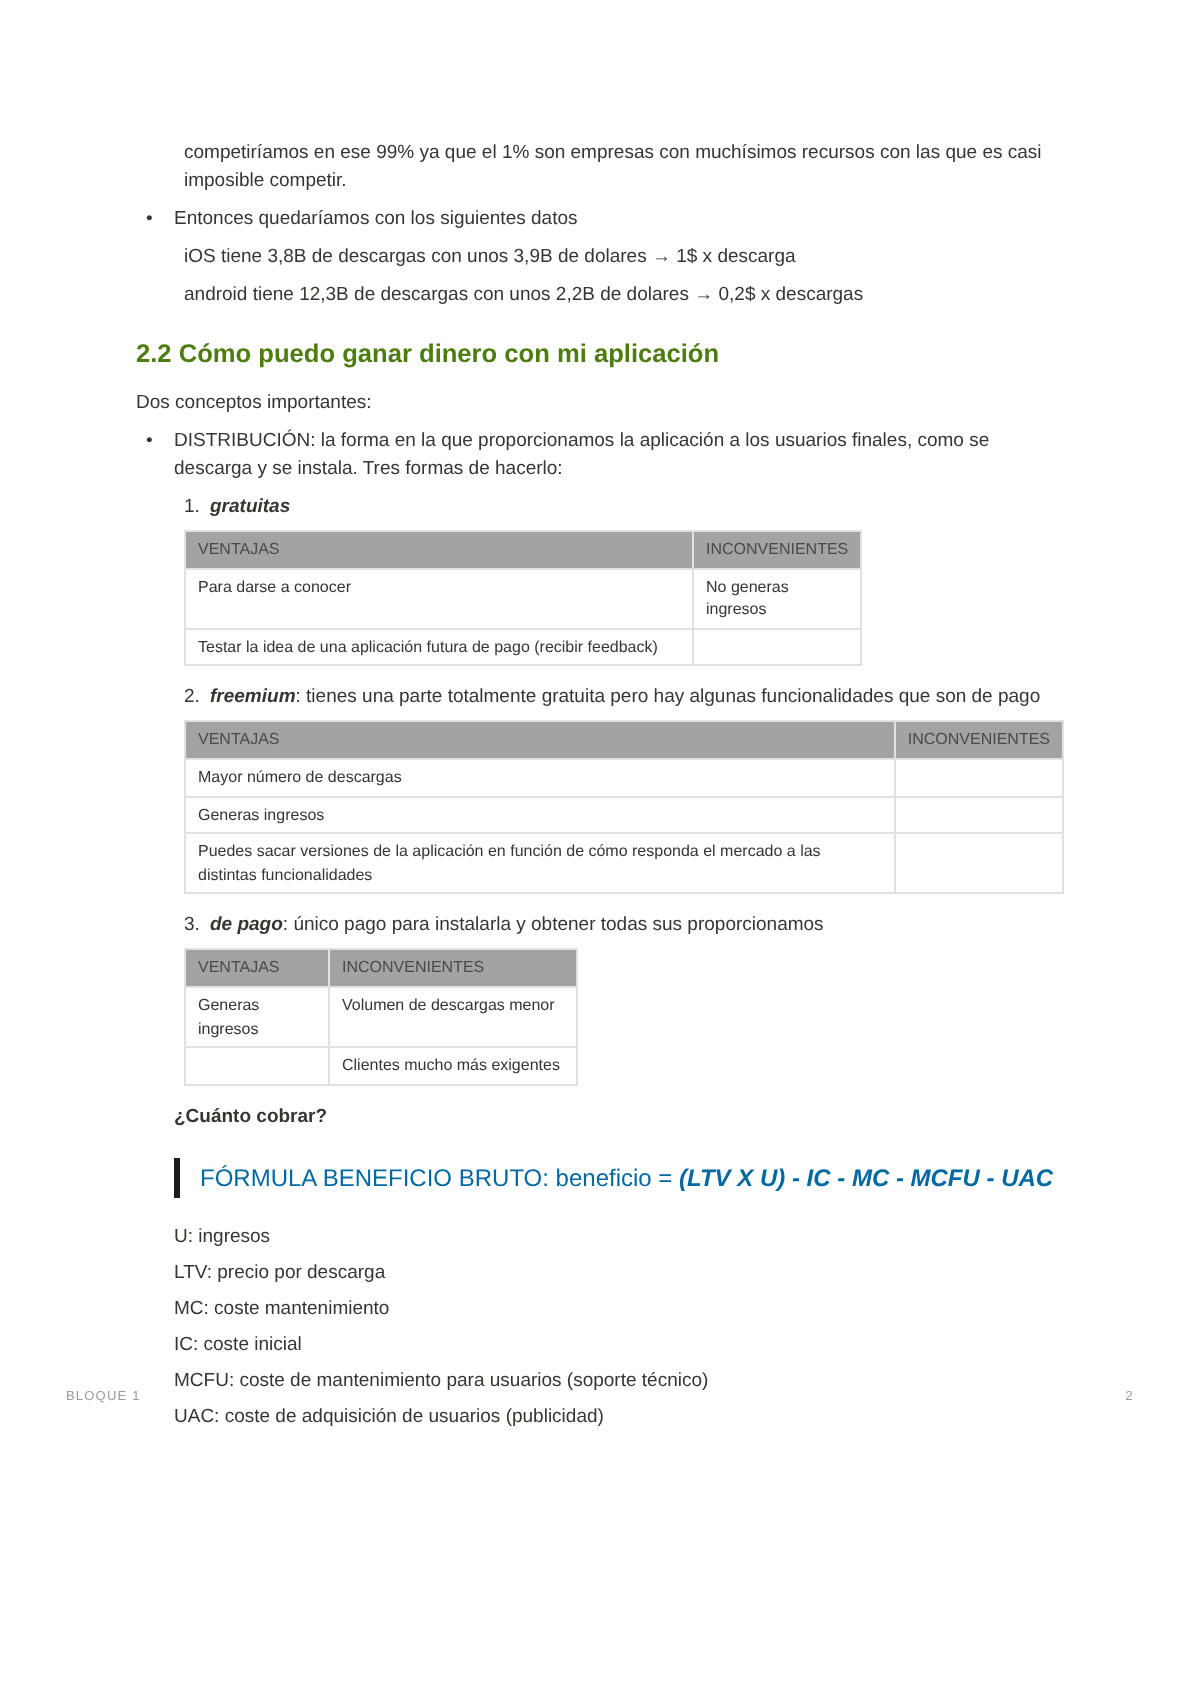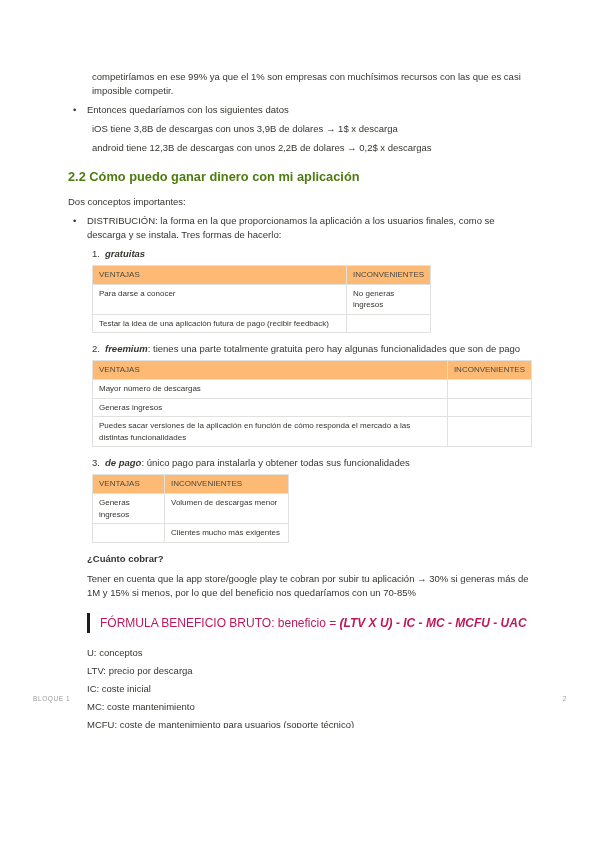--- a/index.html
+++ b/index.html
@@ -49,35 +49,35 @@
     line-height: 1.45;
     color: #37352f;
   }
   th, td {
     border: 1px solid #e1e1df;
     padding: 3px 6px;
     text-align: left;
     vertical-align: top;
     font-weight: normal;
   }
-  th { background: #fdba74; color: #4a4a45; }
+  th { background: #a3a3a3; color: #4a4a45; }
   .t1 .c1 { width: 254px; } .t1 .c2 { width: 82px; }
   .t2 .c1 { width: 361px; } .t2 .c2 { width: 75px; }
   .t3 .c1 { width: 72px; }  .t3 .c2 { width: 124px; }
 
   .subhead { font-weight: bold; margin: 8px 0 6px 0; }
 
   .quote {
     display: flex;
     align-items: center;
     margin: 13px 0 13px 19px;
     border-left: 3px solid #1d1c1a;
     padding: 2px 0 2px 10px;
     font-size: 12px;
-    color: #be185d;
+    color: #0369a1;
     line-height: 1.35;
   }
   .defs p { margin: 0 0 4.5px 0; line-height: 1.42; }
   .defs { margin-top: 10px; }
 
   .footer {
     position: absolute;
     left: 33px;
     right: 33px;
     bottom: 26px;
@@ -156,21 +156,21 @@
       </tr>
       <tr>
         <td>Puedes sacar versiones de la aplicación en función de cómo responda el mercado a las distintas funcionalidades</td>
         <td></td>
       </tr>
     </tbody>
       </table>
 
     <div class="num-item">
       <span class="num">3.</span>
-      <span class="ntxt"><span class="bold">de pago</span><span>: único pago para instalarla y obtener todas sus funcionalidades</span></span>
+      <span class="ntxt"><span class="bold">de pago</span><span>: único pago para instalarla y obtener todas sus proporcionamos</span></span>
     </div>
 
     <table class="t3">
       <tbody>
           <tr>
         <th class="c1">VENTAJAS</th>
         <th class="c2">INCONVENIENTES</th>
       </tr>
       <tr>
         <td>Generas ingresos</td>
@@ -178,32 +178,31 @@
       </tr>
       <tr>
         <td></td>
         <td>Clientes mucho más exigentes</td>
       </tr>
     </tbody>
       </table>
 
     <div class="block-ind">
       <p class="subhead">¿Cuánto cobrar?</p>
-      <p>Tener en cuenta que la app store/google play te cobran por subir tu aplicación → 30% si generas más de 1M y 15% si menos, por lo que del beneficio nos quedaríamos con un 70-85%</p>
     </div>
 
     <div class="quote">
       <span><span>FÓRMULA BENEFICIO BRUTO: beneficio = </span><span class="bold">(LTV X U) - IC - MC - MCFU - UAC</span></span>
     </div>
 
     <div class="defs block-ind">
-      <p>U: conceptos</p>
+      <p>U: ingresos</p>
       <p>LTV: precio por descarga</p>
+      <p>MC: coste mantenimiento</p>
       <p>IC: coste inicial</p>
-      <p>MC: coste mantenimiento</p>
       <p>MCFU: coste de mantenimiento para usuarios (soporte técnico)</p>
       <p>UAC: coste de adquisición de usuarios (publicidad)</p>
     </div>
 
   </div>
 
   <div class="footer">
     <span>BLOQUE 1</span>
     <span>2</span>
   </div>

